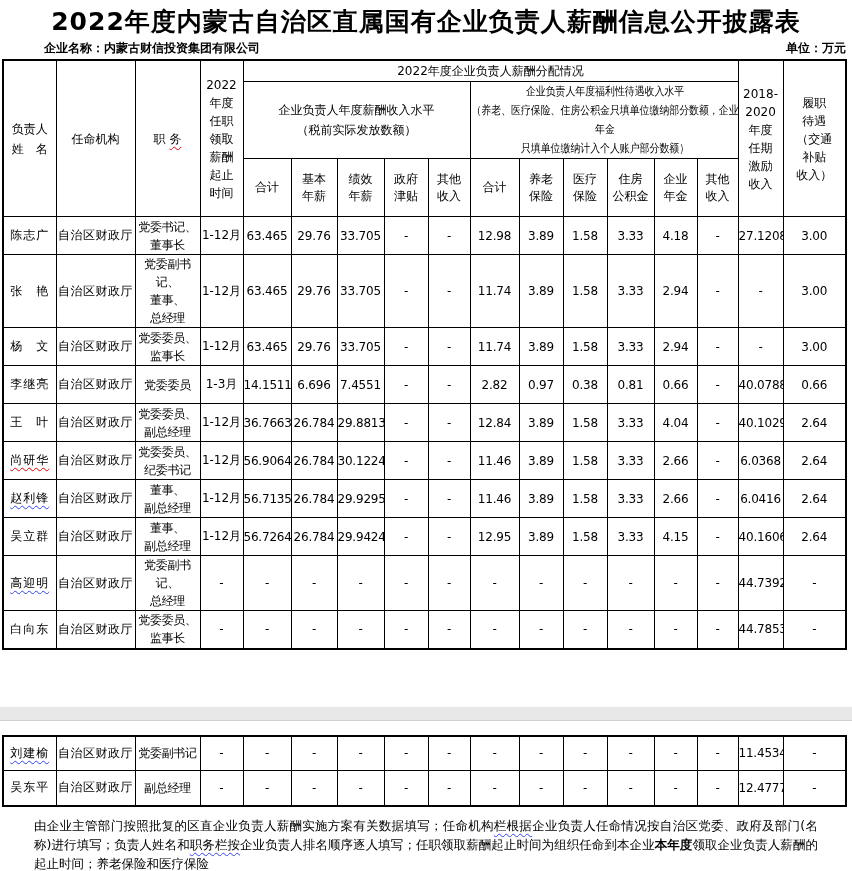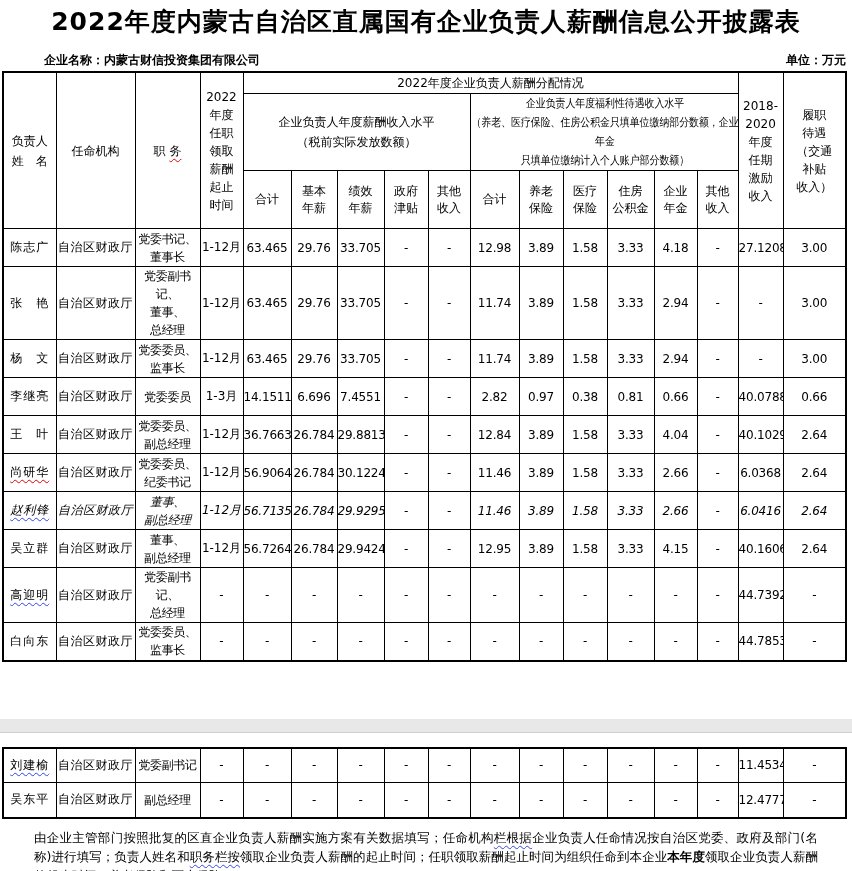--- a/index.html
+++ b/index.html
@@ -1,20 +1,20 @@
 <!DOCTYPE html>
 <html><head>
 <meta charset="utf-8">
 <style>
   html,body{margin:0;padding:0;background:#fff;width:852px;height:871px;overflow:hidden;
     font-family:"DejaVu Sans","Liberation Sans",sans-serif;color:#000;}
   .title{margin-top:7px;text-align:center;font-size:25px;font-weight:bold;letter-spacing:1px;line-height:30px;}
   .infobar{display:flex;justify-content:space-between;align-items:flex-end;
     font-size:12px;font-weight:bold;padding:0 6px 2px 4px;margin-top:3px;}
-  .infobar .mid{margin-left:40px;margin-top:12px;}
+  .infobar .mid{margin-left:40px;}
   table.sal{border-collapse:collapse;table-layout:fixed;width:843px;margin-left:2px;
     border:2px solid #000;}
   table.sal th,table.sal td{border:1px solid #000;padding:0;text-align:center;vertical-align:middle;
     font-weight:normal;font-size:12px;overflow:hidden;}
   .pre{white-space:pre-line;}
   .h-a th{height:20px;line-height:18px;}
   .h-b th{height:62px;margin-left:39px;}
   .h-c th{height:57px;line-height:17px;}
   th.vhead{line-height:18px;font-size:11.5px;}
   .grp1{line-height:20px;}
@@ -237,21 +237,21 @@
         <td class="c-val">-</td>
         <td class="c-val">11.46</td>
         <td class="c-val">3.89</td>
         <td class="c-val">1.58</td>
         <td class="c-val">3.33</td>
         <td class="c-val">2.66</td>
         <td class="c-val">-</td>
         <td class="c-val">6.0368</td>
         <td class="c-val">2.64</td>
       </tr>
-      <tr style="height: 38px; font-style: italic;">
+      <tr style="height: 38px;">
         <td class="c-name"><span class="sq-blue">赵利锋</span></td>
         <td class="c-agency">自治区财政厅</td>
         <td class="c-pos">董事、
 副总经理</td>
         <td class="c-period">1-12月</td>
         <td class="c-val">56.7135</td>
         <td class="c-val">26.784</td>
         <td class="c-val">29.9295</td>
         <td class="c-val">-</td>
         <td class="c-val">-</td>
@@ -386,13 +386,13 @@
         <td class="c-val">-</td>
         <td class="c-val">-</td>
         <td class="c-val">-</td>
         <td class="c-val">-</td>
         <td class="c-val">12.4777</td>
         <td class="c-val">-</td>
       </tr>
     </tbody>
 </table>
 
-<div class="notes" id="notes"><span class="">由企业主管部门按照批复的区直企业负责人薪酬实施方案有关数据填写；任命机构</span><span class="sq-blue">栏根据</span><span class="">企业负责人任命情况按自治区党委、政府及部门(名称)进行填写；负责人姓名和</span><span class="sq-blue">职务栏按</span><span class="">领取企业负责人薪酬的起止时间；任职领取薪酬起止时间为组织任命到本企业</span><span class="b">本年度</span><span class="">领取企业负责人薪酬的起止时间；养老保险和医疗保险</span></div>
+<div class="notes" id="notes"><span class="">由企业主管部门按照批复的区直企业负责人薪酬实施方案有关数据填写；任命机构</span><span class="sq-blue">栏根据</span><span class="">企业负责人任命情况按自治区党委、政府及部门(名称)进行填写；负责人姓名和</span><span class="sq-blue">职务栏按</span><span class="">企业负责人排名顺序逐人填写；任职领取薪酬起止时间为组织任命到本企业</span><span class="b">本年度</span><span class="">领取企业负责人薪酬的起止时间；养老保险和医疗保险</span></div>
 
 </body></html>

